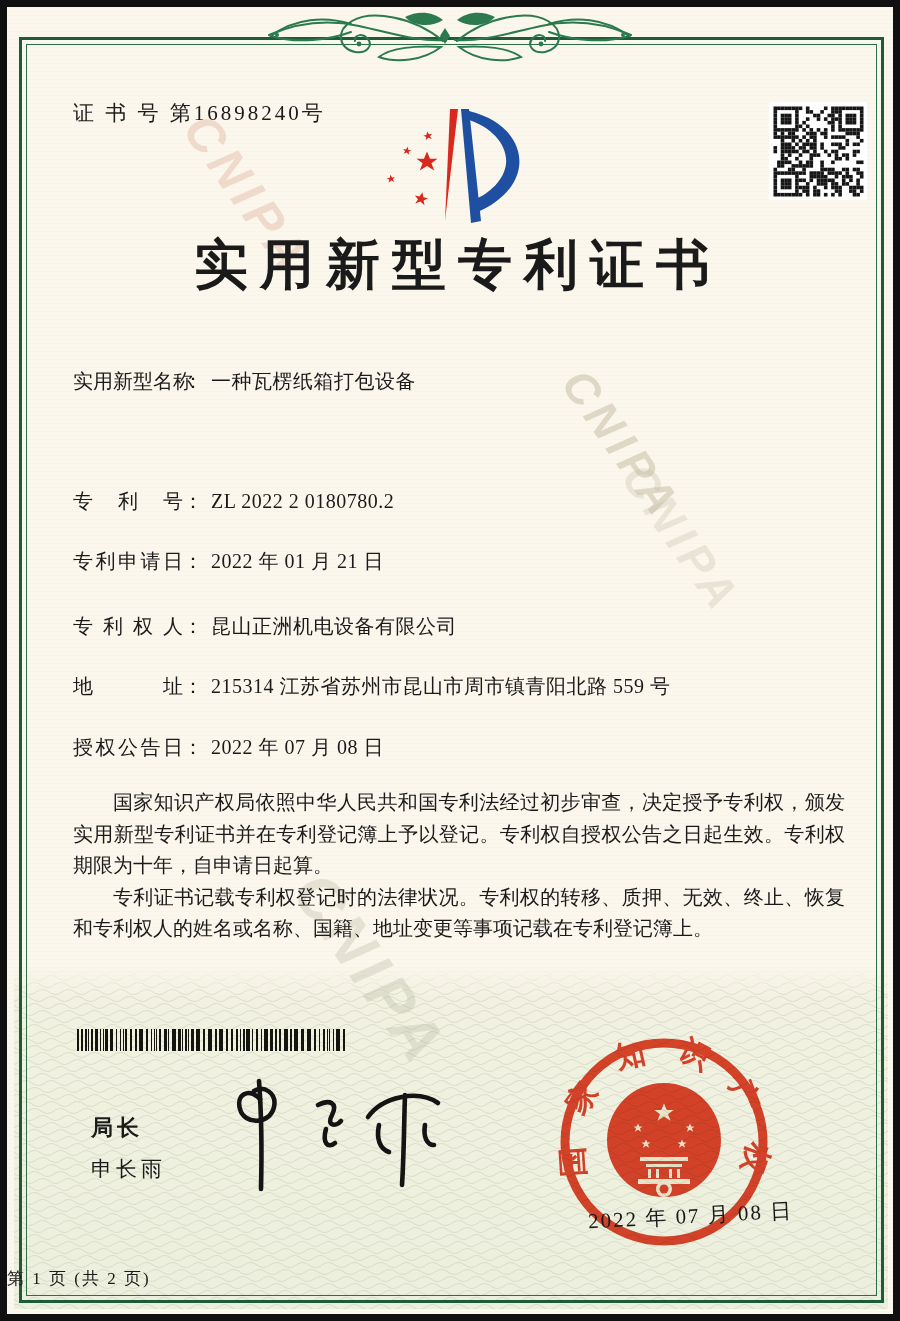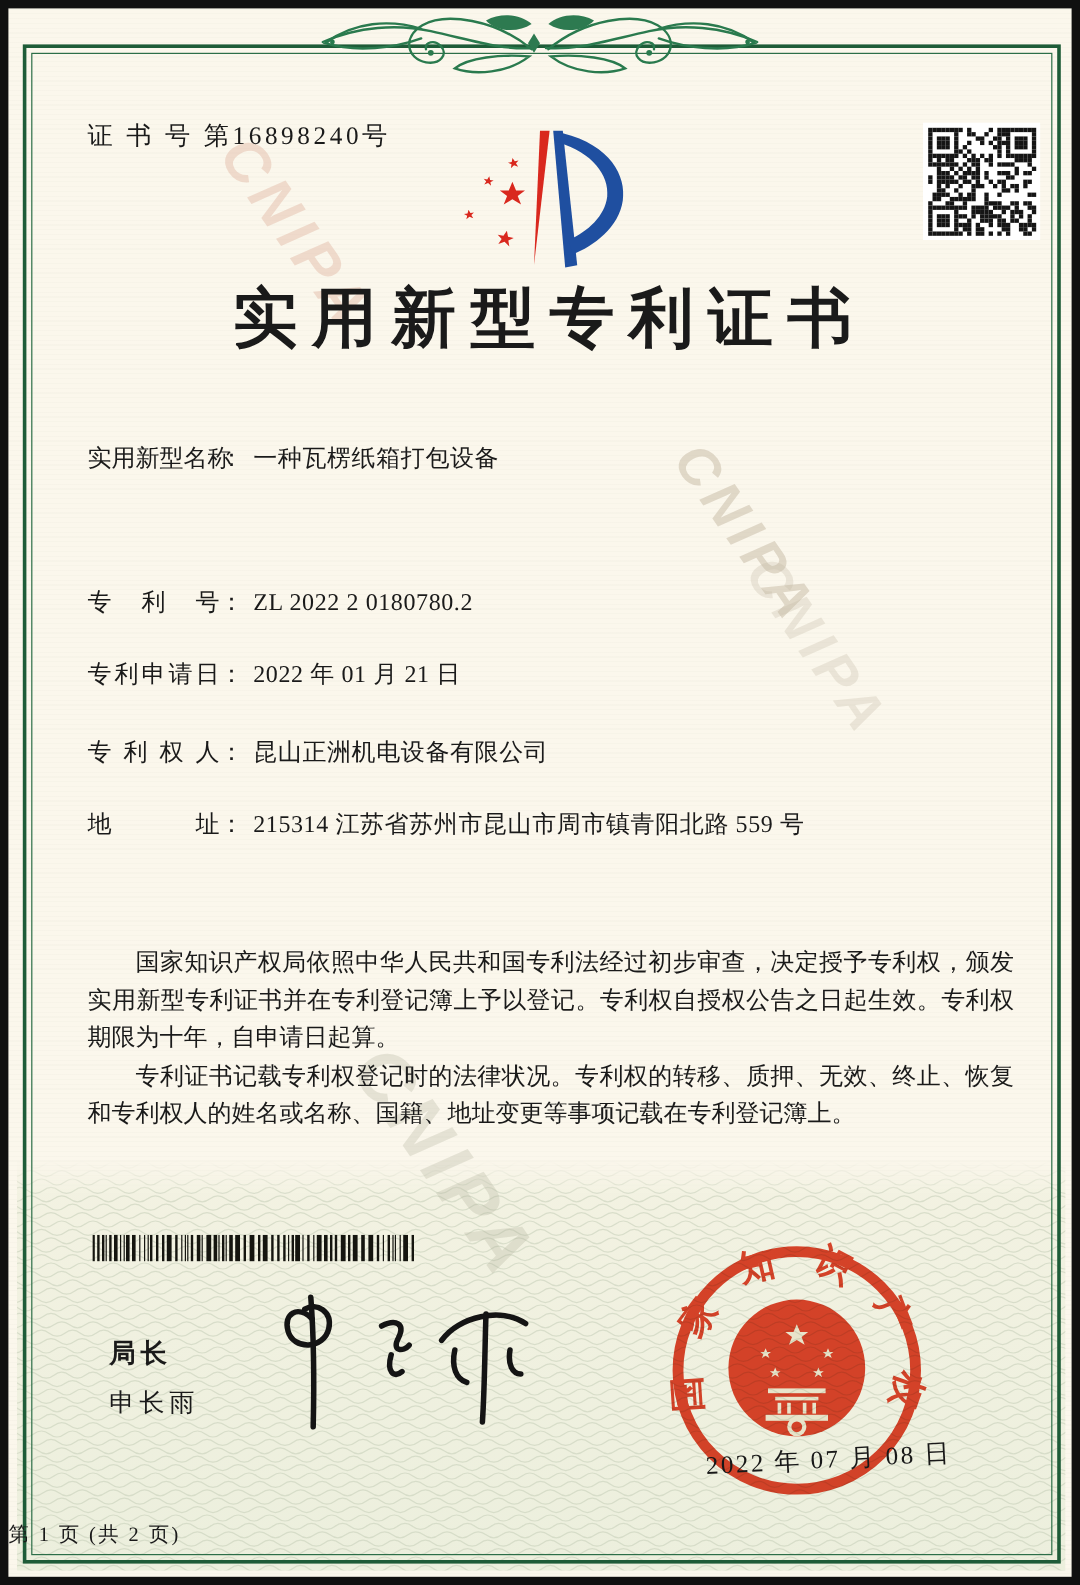--- a/index.html
+++ b/index.html
@@ -507,20 +507,23 @@
   </div>
   <div class="field-row r3">
     <span class="flabel">专利申请日</span><span class="colon">：</span><span class="fvalue">2022 年 01 月 21 日</span>
   </div>
   <div class="field-row r4">
     <span class="flabel">专利权人</span><span class="colon">：</span><span class="fvalue">昆山正洲机电设备有限公司</span>
   </div>
   <div class="field-row r5">
     <span class="flabel">地址</span><span class="colon">：</span><span class="fvalue">215314 江苏省苏州市昆山市周市镇青阳北路 559 号</span>
   </div>
+  <div class="field-row r6">
+    <span class="flabel">授权公告日</span><span class="colon">：</span><span class="fvalue">2022 年 07 月 08 日</span>
+  </div>
 
   <div class="body-text">
     <p>国家知识产权局依照中华人民共和国专利法经过初步审查，决定授予专利权，颁发实用新型专利证书并在专利登记簿上予以登记。专利权自授权公告之日起生效。专利权期限为十年，自申请日起算。</p>
     <p>专利证书记载专利权登记时的法律状况。专利权的转移、质押、无效、终止、恢复和专利权人的姓名或名称、国籍、地址变更等事项记载在专利登记簿上。</p>
   </div>
 
   <svg class="barcode" id="barcode-svg" width="276" height="24">
       <rect x="0" y="0" width="2" height="22" fill="#15150f"></rect>
       <rect x="4" y="0" width="2" height="22" fill="#15150f"></rect>
       <rect x="8" y="0" width="2" height="22" fill="#15150f"></rect>

